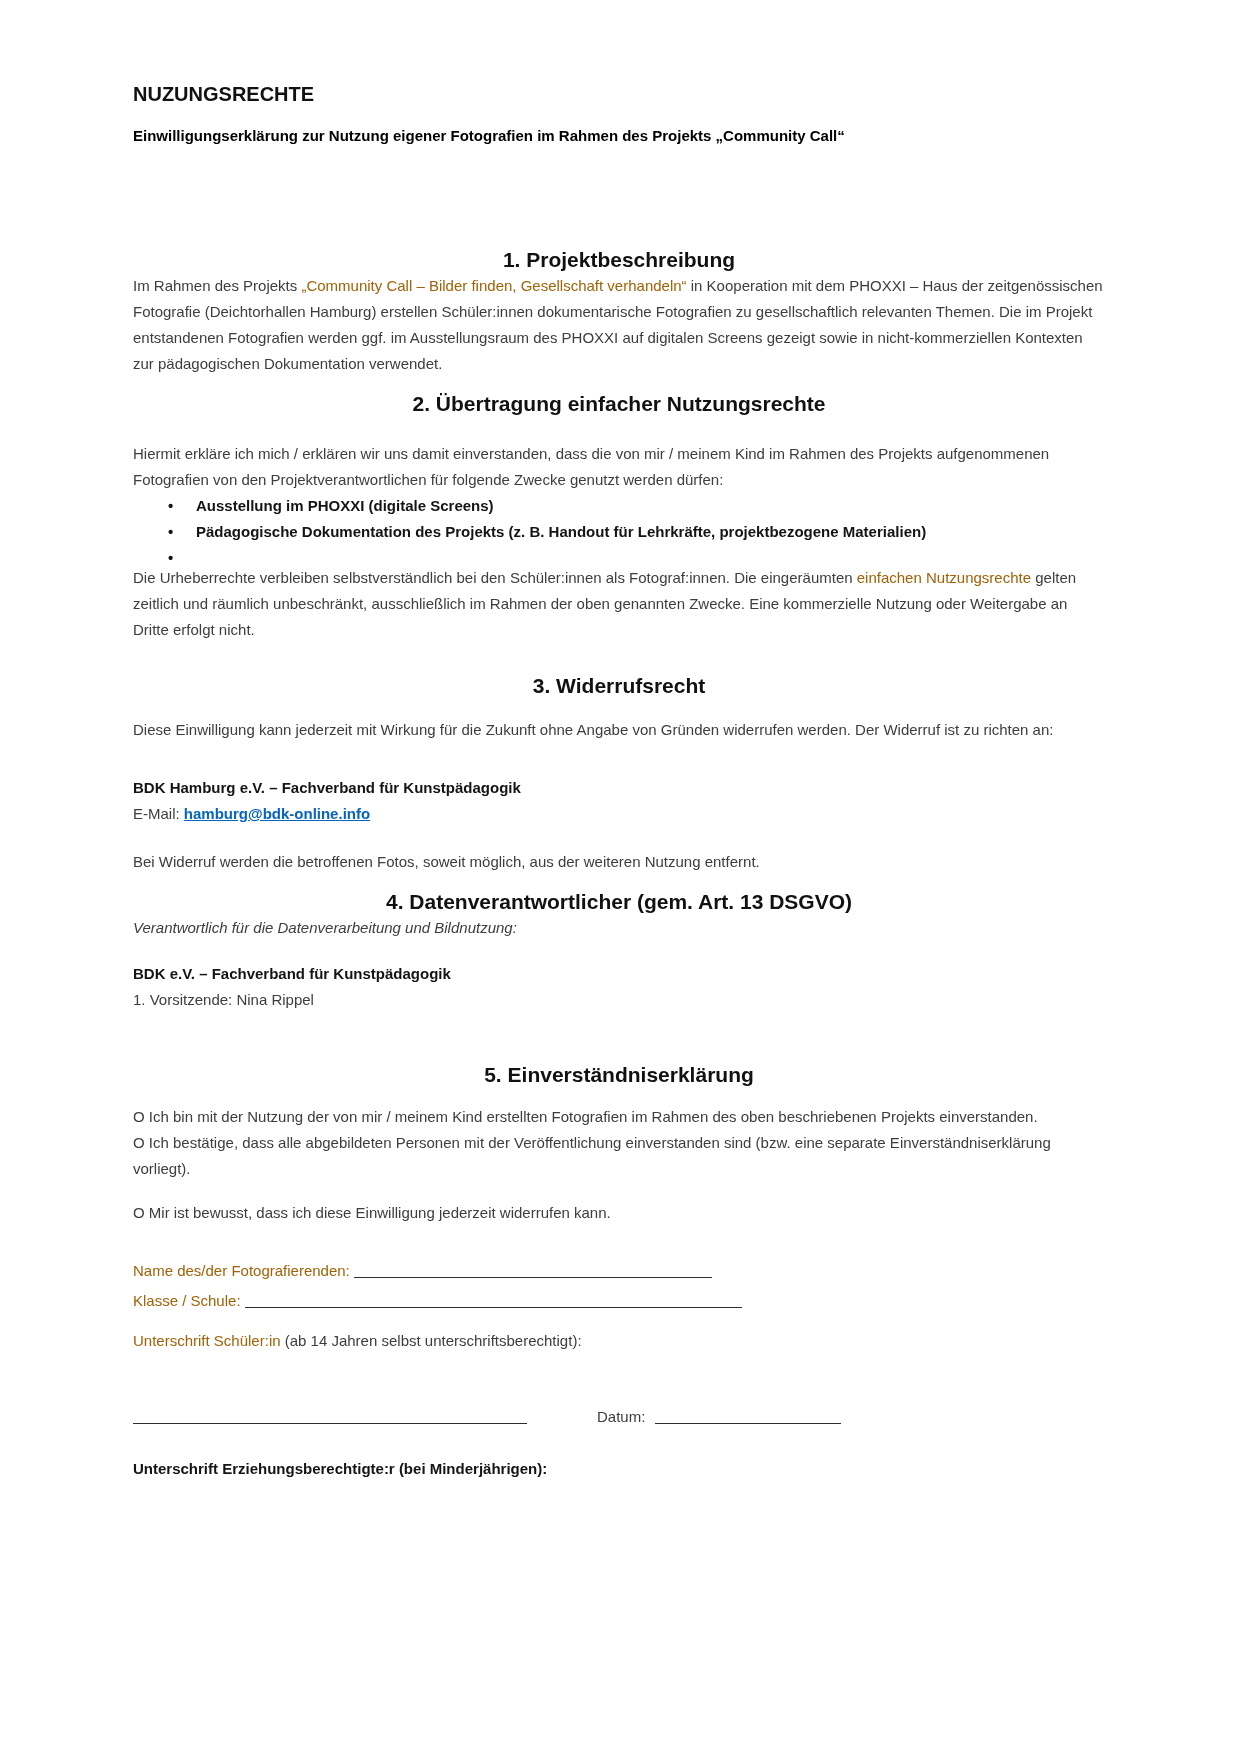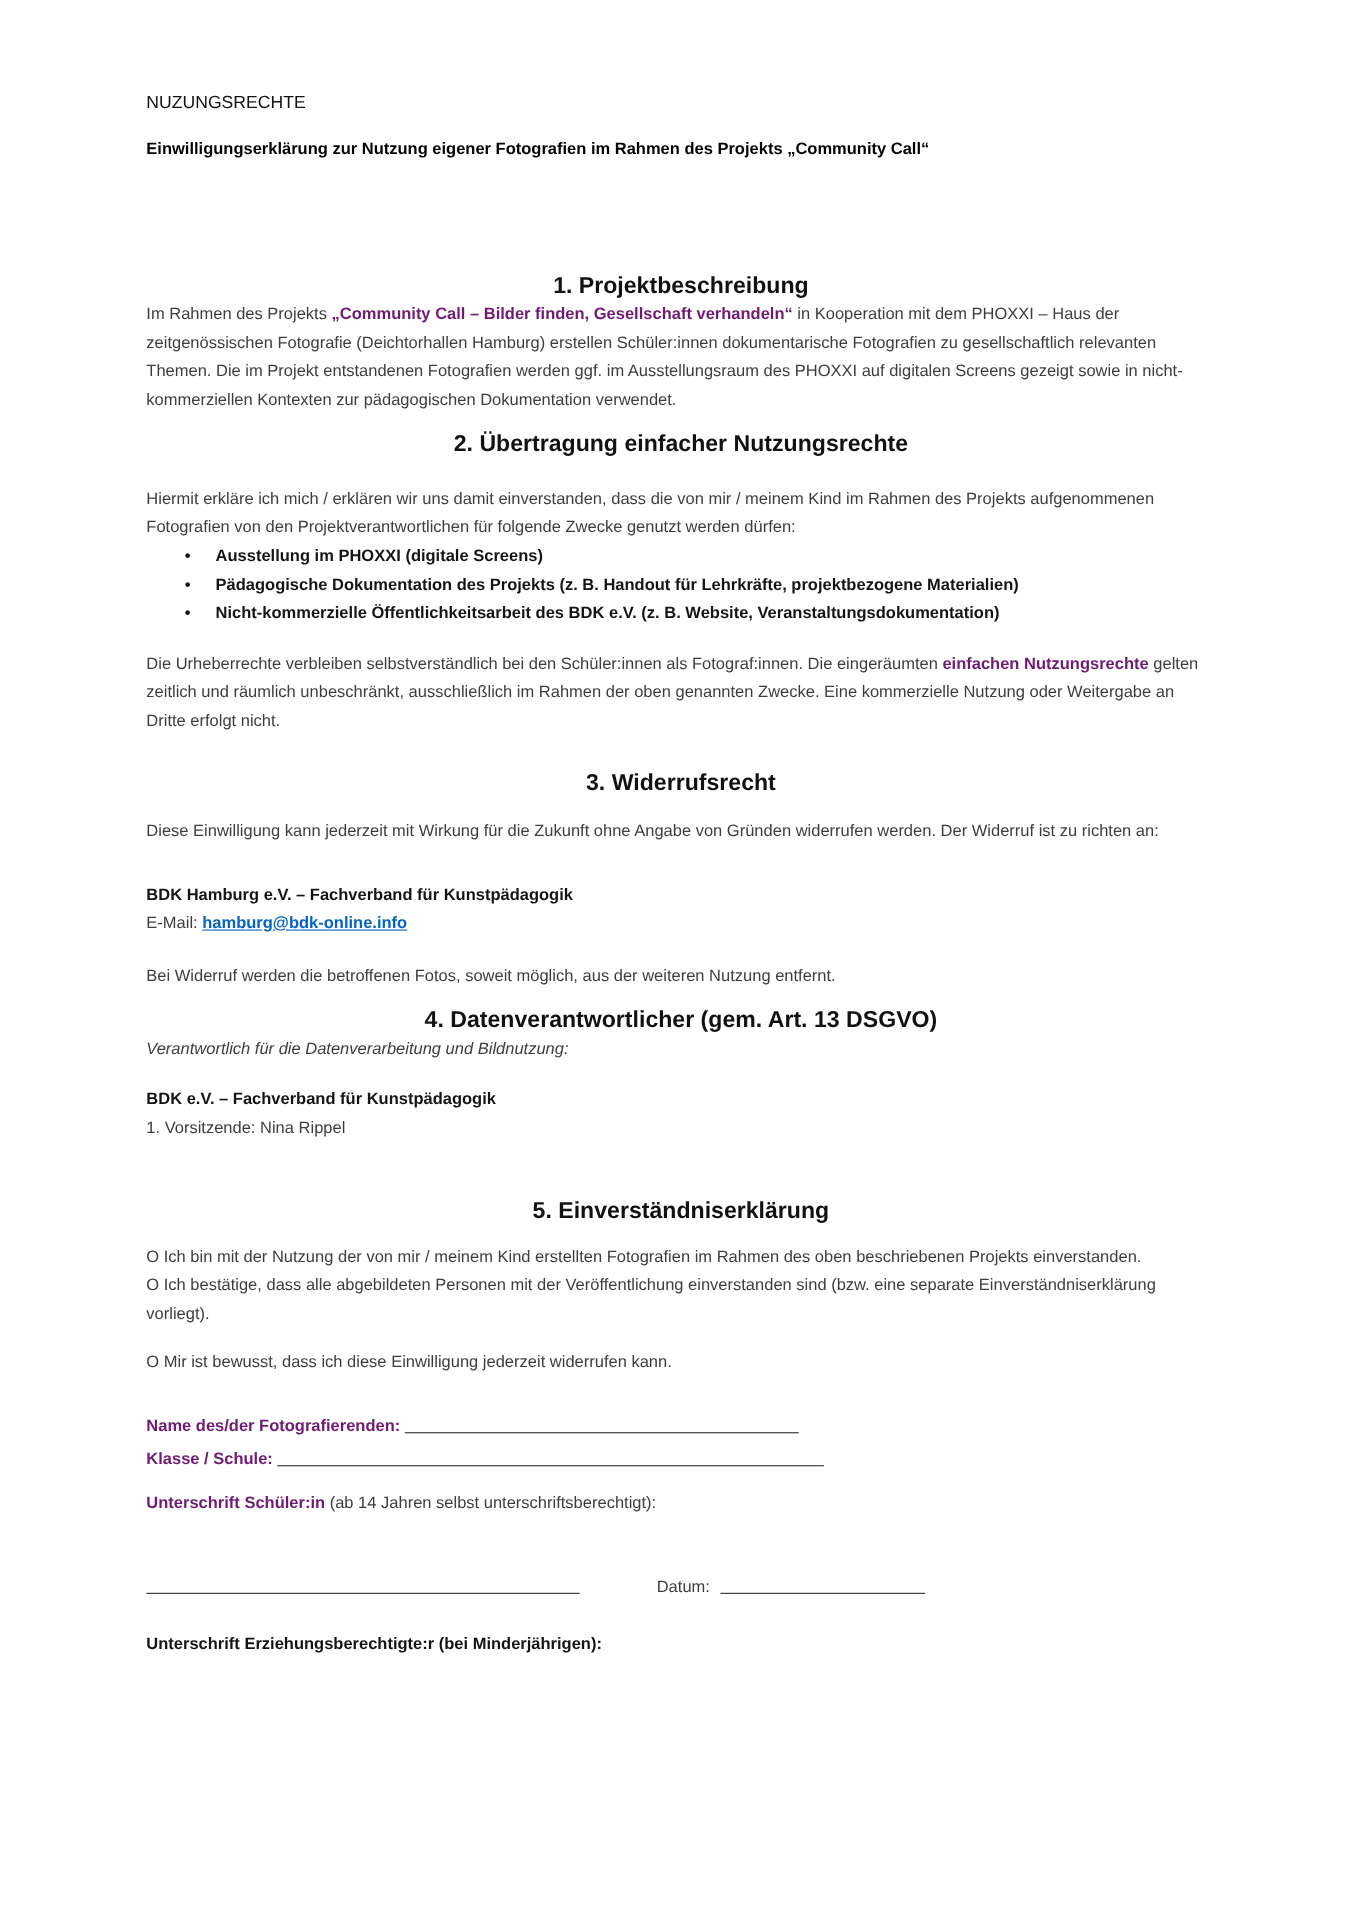--- a/index.html
+++ b/index.html
@@ -12,24 +12,24 @@
     color: #3d3d3d;
   }
   .page {
     box-sizing: border-box;
     width: 1240px;
     height: 1754px;
     padding: 83px 135px 0 133px;
     font-size: 15px;
     line-height: 26px;
   }
-  .b, strong { font-weight: 700; color: #701a75; }
+  .b, strong { font-weight: 400; color: #a16207; }
   .doc-title {
-    font-size: 16px;
-    font-weight: 400;
+    font-size: 20px;
+    font-weight: 700;
     color: #111;
     line-height: 22px;
     margin: 0 0 18px 0;
   }
   .doc-subtitle {
     font-weight: 700;
     color: #000000;
     margin: 0 0 98px 0;
   }
   .sec-head {
@@ -105,21 +105,21 @@
   <div class="doc-subtitle">Einwilligungserklärung zur Nutzung eigener Fotografien im Rahmen des Projekts „Community Call“</div>
 
   <div class="sec-head">1. Projektbeschreibung</div>
   <p class="para-s1"><span>Im Rahmen des Projekts </span><span class="b">„Community Call – Bilder finden, Gesellschaft verhandeln“</span><span> in Kooperation mit dem PHOXXI – Haus der zeitgenössischen Fotografie (Deichtorhallen Hamburg) erstellen Schüler:innen dokumentarische Fotografien zu gesellschaftlich relevanten Themen. Die im Projekt entstandenen Fotografien werden ggf. im Ausstellungsraum des PHOXXI auf digitalen Screens gezeigt sowie in nicht-kommerziellen Kontexten zur pädagogischen Dokumentation verwendet.</span></p>
 
   <div class="sec-head head-s2">2. Übertragung einfacher Nutzungsrechte</div>
   <p>Hiermit erkläre ich mich / erklären wir uns damit einverstanden, dass die von mir / meinem Kind im Rahmen des Projekts aufgenommenen Fotografien von den Projektverantwortlichen für folgende Zwecke genutzt werden dürfen:</p>
   <ul class="purpose-list">
     <li><span class="dot">•</span><span>Ausstellung im PHOXXI (digitale Screens)</span></li>
     <li><span class="dot">•</span><span>Pädagogische Dokumentation des Projekts (z. B. Handout für Lehrkräfte, projektbezogene Materialien)</span></li>
-    <li><span class="dot">•</span><span>Nicht-kommerzielle Öffentlichkeitsarbeit des BDK e.V. (z. B. Website, Veranstaltungsdokumentation)</span></li>
+    <li><span class="dot">•</span></li>
   </ul>
   <p class="outro"><span>Die Urheberrechte verbleiben selbstverständlich bei den Schüler:innen als Fotograf:innen. Die eingeräumten </span><span class="b">einfachen Nutzungsrechte</span><span> gelten zeitlich und räumlich unbeschränkt, ausschließlich im Rahmen der oben genannten Zwecke. Eine kommerzielle Nutzung oder Weitergabe an Dritte erfolgt nicht.</span></p>
 
   <div class="sec-head head-s3">3. Widerrufsrecht</div>
   <p class="para-s3">Diese Einwilligung kann jederzeit mit Wirkung für die Zukunft ohne Angabe von Gründen widerrufen werden. Der Widerruf ist zu richten an:</p>
   <div class="org-line">BDK Hamburg e.V. – Fachverband für Kunstpädagogik</div>
   <div class="email-line"><span>E-Mail: </span><a class="email-link" href="#">hamburg@bdk-online.info</a></div>
   <p class="note-line">Bei Widerruf werden die betroffenen Fotos, soweit möglich, aus der weiteren Nutzung entfernt.</p>
 
   <div class="sec-head head-s4">4. Datenverantwortlicher (gem. Art. 13 DSGVO)</div>

